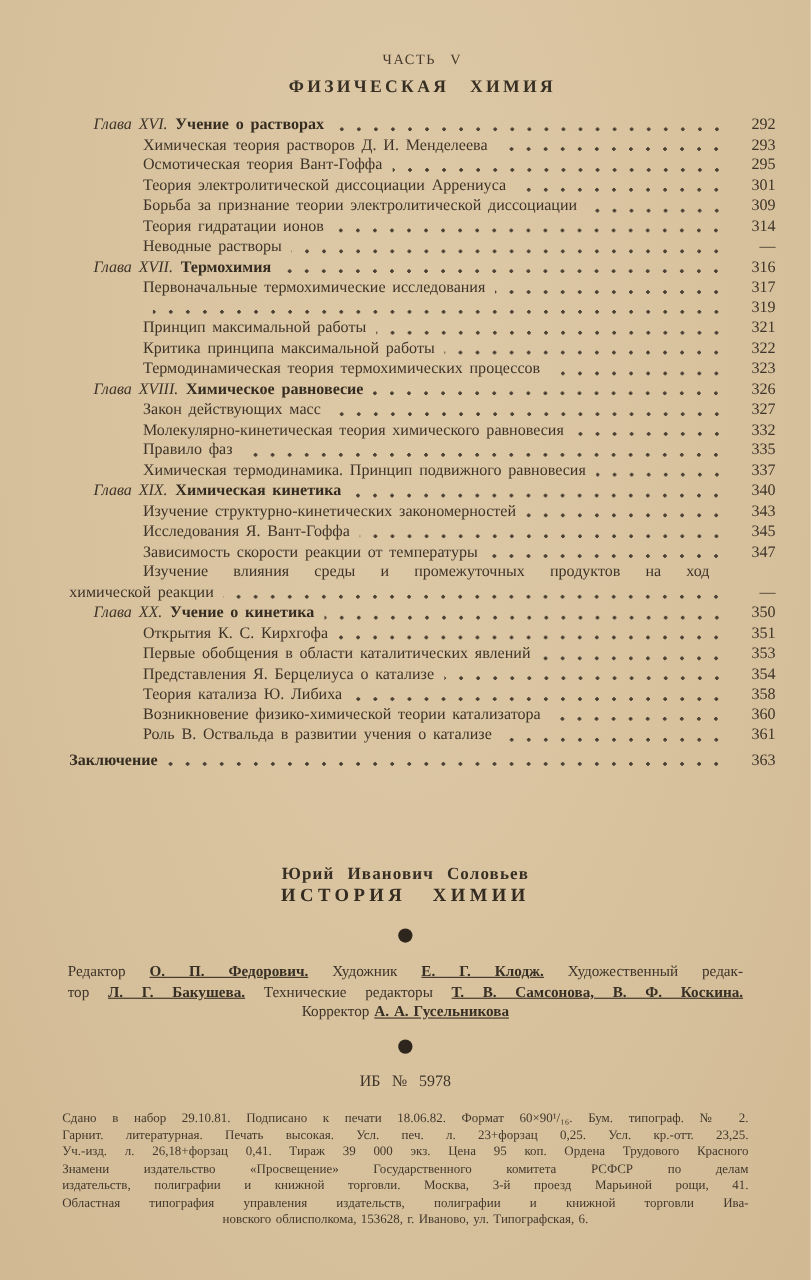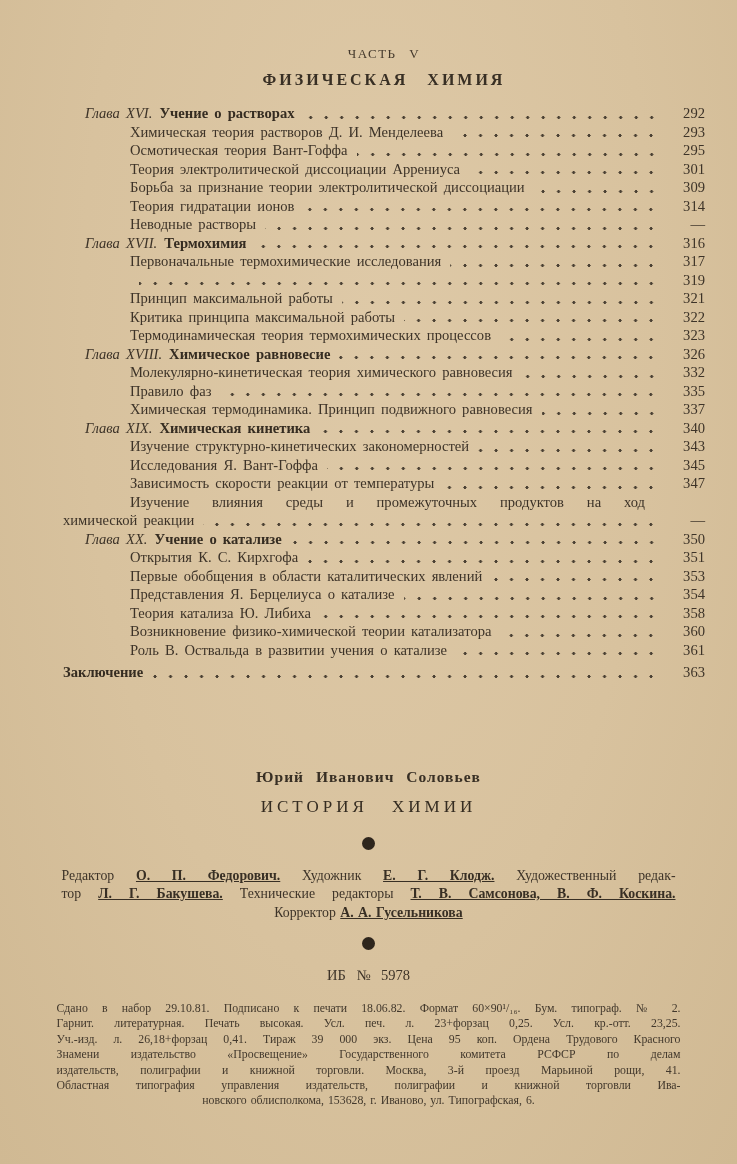--- a/index.html
+++ b/index.html
@@ -46,21 +46,21 @@
   }
   .wrap .wrap-l2{}
 
   
   .colophon{position:relative;text-align:center;}
   .author-name{
     margin-top:86px;font-size:15.5px;font-weight:bold;letter-spacing:1px;word-spacing:7px;
     color:#382f24;
   }
   .book-title{
-    margin-top:11px;font-size:17px;font-weight:normal;letter-spacing:4px;word-spacing:16px;
+    font-size:17px;font-weight:bold;letter-spacing:4px;word-spacing:16px;
     color:#352c21;
   }
   .ornament{
     width:13px;height:13px;border-radius:50%;background:#2e261d;margin:20px auto 0 auto;
   }
   .editors{margin:17px auto 0 auto;width:614px;font-size:13.8px;line-height:18.5px;word-spacing:1px;}
   .ed-line{text-align:justify;text-align-last:justify;}
   .ed-line.center{text-align:center;text-align-last:center;}
   .ed-line .b{font-weight:bold;color:#382f24;text-decoration:underline;}
   .ornament.second{margin-top:15px;}
@@ -172,20 +172,27 @@
         <li class="toc-row chapter">
           <div class="row-flex">
             <span class="prefix">Глава XVIII.</span>
             <span class="t">Химическое равновесие</span>
             <span class="leader"></span>
             <span class="page-num">326</span>
           </div>
         </li>
         <li class="toc-row section">
           <div class="row-flex">
+            <span class="t">Закон действующих масс</span>
+            <span class="leader"></span>
+            <span class="page-num">327</span>
+          </div>
+        </li>
+        <li class="toc-row section">
+          <div class="row-flex">
             <span class="t">Молекулярно-кинетическая теория химического равновесия</span>
             <span class="leader"></span>
             <span class="page-num">332</span>
           </div>
         </li>
         <li class="toc-row section">
           <div class="row-flex">
             <span class="t">Правило фаз</span>
             <span class="leader"></span>
             <span class="page-num">335</span>
@@ -231,21 +238,21 @@
           <span class="wrap-l1" style="display: block;">Изучение влияния среды и промежуточных продуктов на ход</span>
           <div class="row-flex wrap-l2">
             <span class="t">химической реакции</span>
             <span class="leader"></span>
             <span class="page-num">—</span>
           </div>
         </li>
         <li class="toc-row chapter">
           <div class="row-flex">
             <span class="prefix">Глава XX.</span>
-            <span class="t">Учение о катализе</span>
+            <span class="t">Учение о кинетика</span>
             <span class="leader"></span>
             <span class="page-num">350</span>
           </div>
         </li>
         <li class="toc-row section">
           <div class="row-flex">
             <span class="t">Открытия К. С. Кирхгофа</span>
             <span class="leader"></span>
             <span class="page-num">351</span>
           </div>

